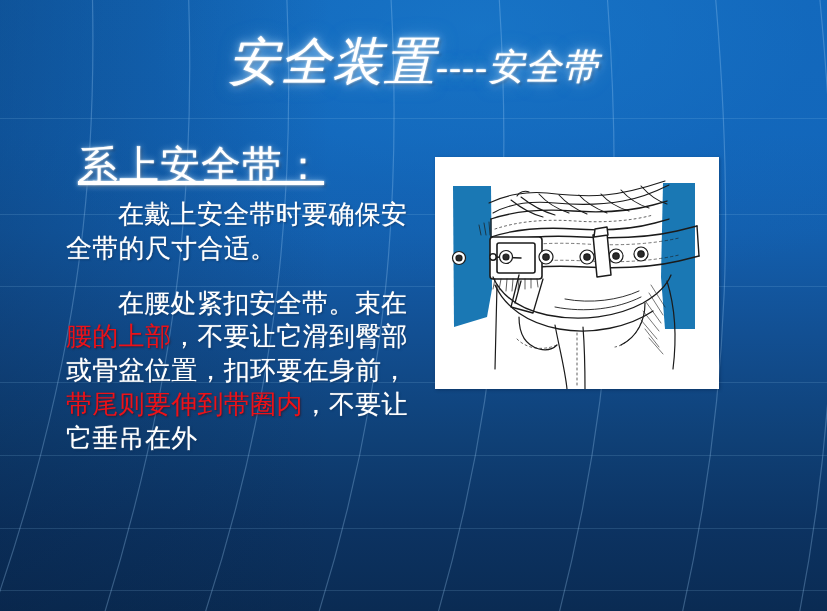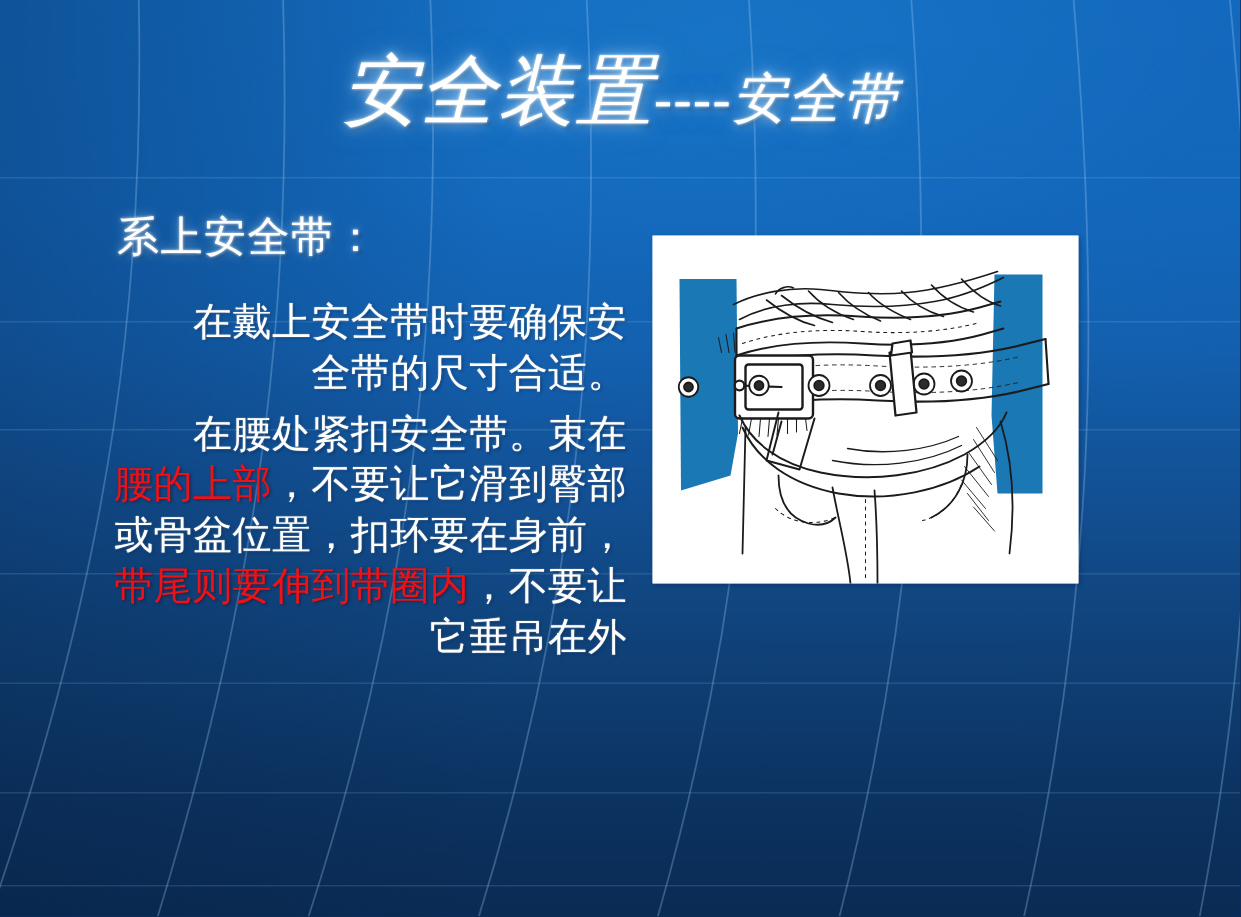--- a/index.html
+++ b/index.html
@@ -66,47 +66,47 @@
       2px 2px 3px rgba(8,40,80,0.55);
     white-space:nowrap;
     font-style:italic;
   }
   #title .tail { font-size:36px; }
 
   
   #subhead {
     position:absolute;
     left:78px; top:142px;
-    font-size:28px;
+    font-size:40px;
     line-height:1.2;
     color:#ffffff;
     letter-spacing:1px;
     text-shadow:
       0 0 2px rgba(255,255,255,0.9),
       0 0 7px rgba(185,225,255,0.7),
       2px 2px 3px rgba(8,40,80,0.6);
     white-space:nowrap;
+    text-decoration:underline;
   }
 
   
   #body-text {
     position:absolute;
     left:66px; top:198px;
     width:352px;
     font-size:26px;
     line-height:1.30;
     color:#ffffff;
     letter-spacing:0.3px;
     text-shadow:
       0 0 1px rgba(255,255,255,0.6),
       1px 1px 2px rgba(8,40,80,0.65);
-    text-align: right;
   }
   #body-text p { text-indent:2em; }
-  #body-text p + p { margin-top:7px; }
+  #body-text p + p { margin-top:21px; }
   .hl { color:#ed1118; text-shadow:1px 1px 2px rgba(60,0,0,0.5); }
 
   
   #picture {
     position:absolute;
     left:435px; top:157px;
     width:284px; height:232px;
     background:#ffffff;
     box-shadow:1px 1px 3px rgba(0,20,45,0.35);
   }

